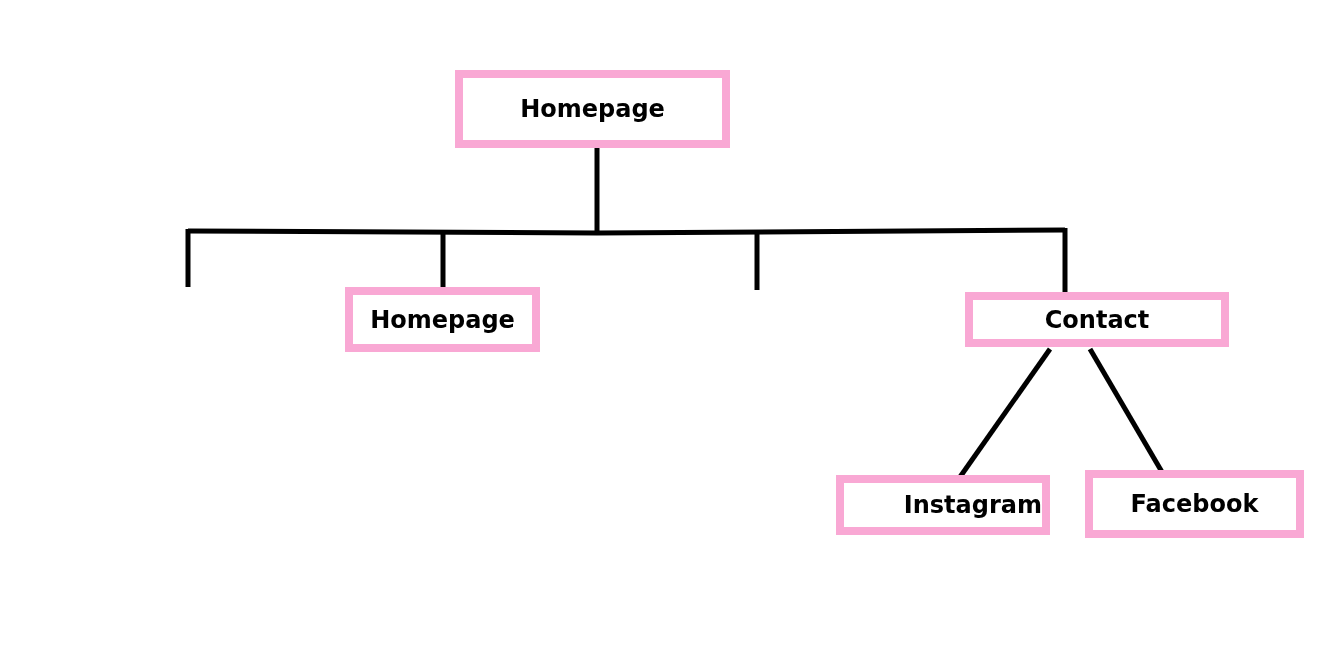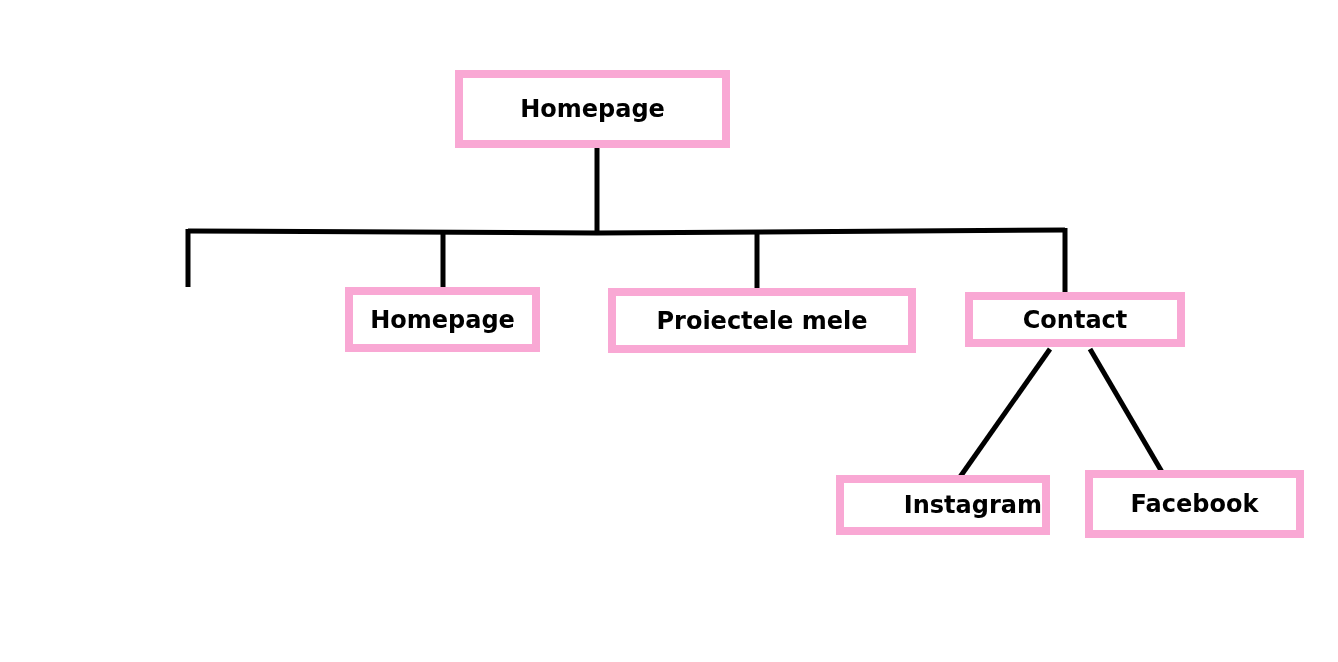--- a/index.html
+++ b/index.html
@@ -35,21 +35,21 @@
     font-size: 24px;
     font-weight: bold;
     color: #000000;
     white-space: nowrap;
   }
   
   .node-homepage   { left: 455px; top: 70px;  width: 275px; height: 78px; }
   .node-hobby      { left: 70px;  top: 285px; width: 205px; height: 70px; }
   .node-sitemap    { left: 345px; top: 287px; width: 195px; height: 65px; }
   .node-proiecte   { left: 608px; top: 288px; width: 308px; height: 65px; }
-  .node-contact    { left: 965px; top: 292px; width: 220px; height: 55px; }
+  .node-contact    { left: 965px; top: 292px; width: 264px; height: 55px; }
   .node-instagram  { left: 836px; top: 475px; width: 214px; height: 60px; justify-content: flex-end; }
   .node-facebook   { left: 1085px; top: 470px; width: 219px; height: 68px; }
 </style>
 </head>
 <body>
 
 <div class="canvas">
 
   <svg class="connectors" viewBox="0 0 1338 662" xmlns="http://www.w3.org/2000/svg">
 
@@ -68,23 +68,20 @@
 
   <div class="node node-homepage">
     <span class="node-label">Homepage</span>
   </div>
 
 
   <div class="node node-sitemap">
     <span class="node-label">Homepage</span>
   </div>
 
-  <div class="node node-proiecte">
-    <span class="node-label">Proiectele mele</span>
-  </div>
 
   <div class="node node-contact">
     <span class="node-label">Contact</span>
   </div>
 
   <div class="node node-instagram">
     <span class="node-label">Instagram</span>
   </div>
 
   <div class="node node-facebook">

